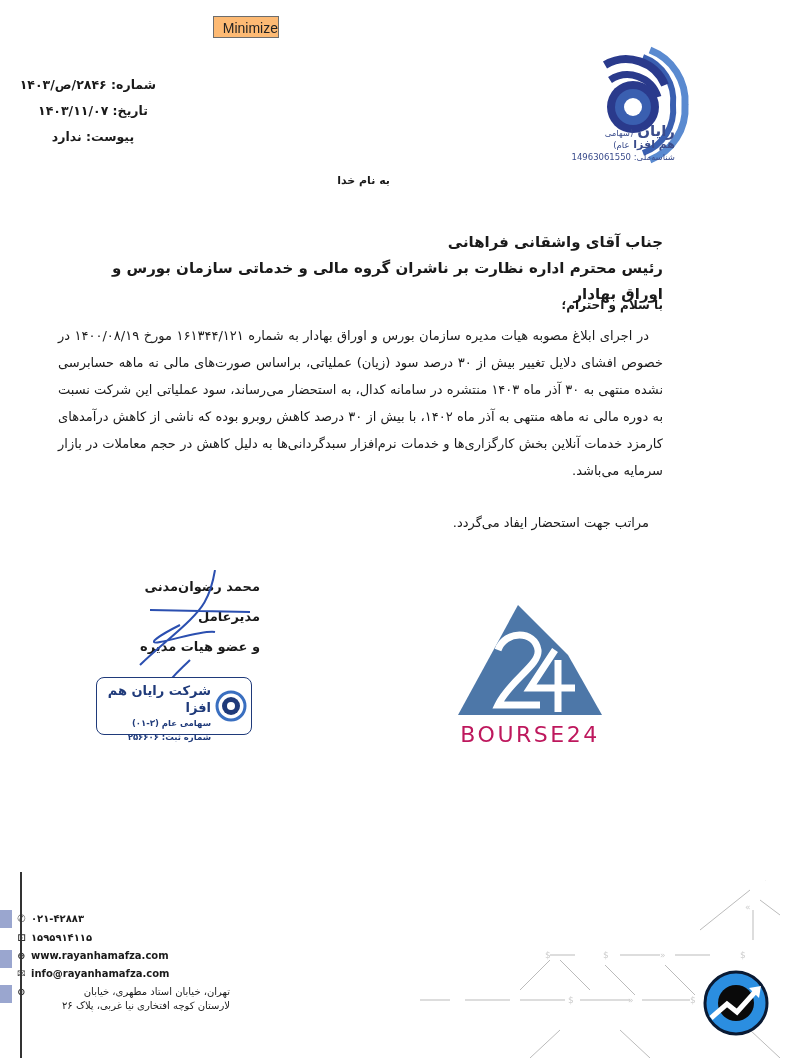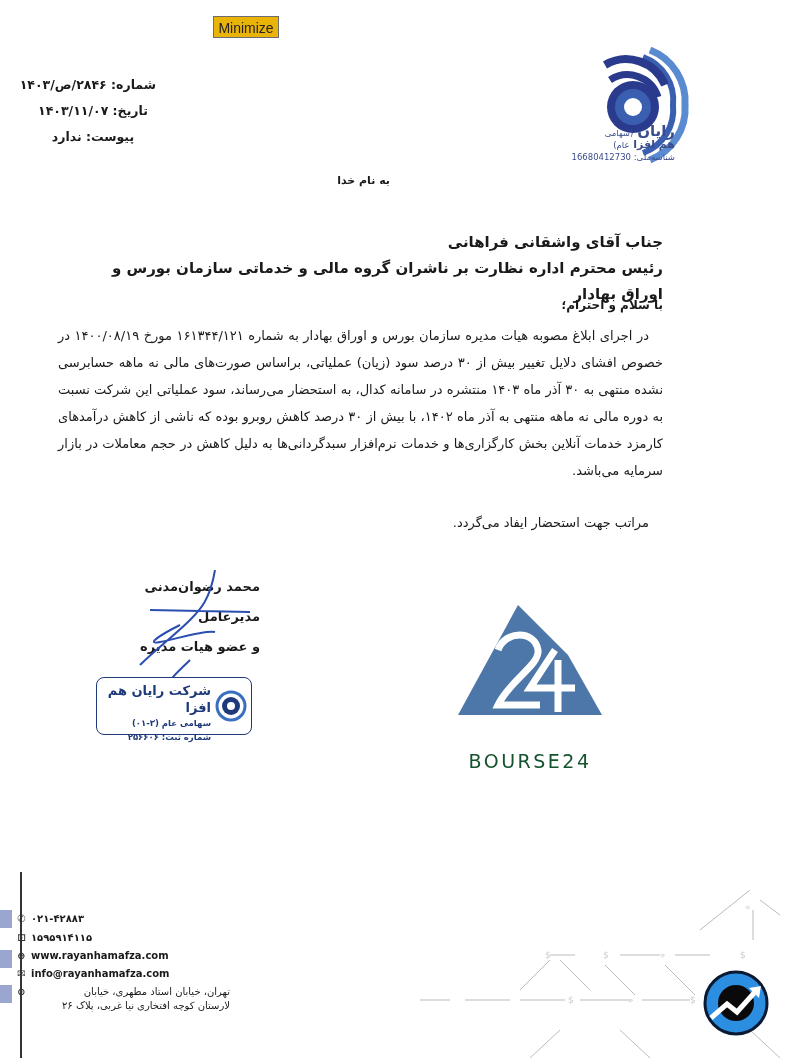--- a/index.html
+++ b/index.html
@@ -1,22 +1,22 @@
 <!DOCTYPE html>
 <html><head>
 <meta charset="utf-8">
 <style>
   html, body { margin:0; padding:0; }
   body { width:791px; height:1058px; background:#ffffff; position:relative; overflow:hidden;
          font-family:"DejaVu Sans", sans-serif; color:#1a1a1a; }
   .abs { position:absolute; }
   .rtl { direction:rtl; unicode-bidi:embed; }
 
-  .minimize-btn { left:213px; top:16px; width:66px; height:22px; background:#eab308; border:1px solid #6d6d6d;
-      font-family:"Liberation Sans", sans-serif; font-size:14px; color:#222; text-align:center; line-height:22px; box-sizing:border-box; cursor:pointer; }
+  .minimize-btn { left:213px; top:16px; width:66px; height:22px; background:#fdba74; border:1px solid #6d6d6d;
+      font-family:"Liberation Sans", sans-serif; font-size:14px; color:#222; text-align:right; line-height:22px; box-sizing:border-box; cursor:pointer; }
 
   .meta { left:30px; top:72px; width:126px; font-size:12.5px; font-weight:bold; text-align:center; }
   .meta div { height:26px; line-height:26px; white-space:nowrap; }
 
   .logo { left:555px; top:45px; width:135px; height:120px; }
   .logo-text { left:550px; top:125px; width:125px; font-size:11px; text-align:right; color:#3a4c8c; font-weight:bold; line-height:12px; }
   .logo-text .big { font-size:15px; }
   .logo-text .small { font-size:8.5px; font-weight:normal; }
 
   .basmala { left:320px; top:174px; width:70px; text-align:right; font-size:11px; font-weight:bold; }
@@ -34,21 +34,21 @@
   .sig { left:110px; top:572px; width:150px; text-align:right; font-weight:bold; font-size:13px; line-height:30px; }
   .sig-scribble { left:120px; top:570px; width:140px; height:120px; }
 
   .stamp { left:96px; top:677px; width:156px; height:58px; border:1.5px solid #1f3a7a; border-radius:8px; background:#fff; box-sizing:border-box; }
   .stamp-text { position:absolute; right:40px; top:4px; width:110px; text-align:right; color:#1f3a7a; font-weight:bold; }
   .stamp-text .s1 { font-size:13px; line-height:17px; }
   .stamp-text .s2, .stamp-text .s3 { font-size:8.5px; line-height:14px; }
   .stamp-logo { position:absolute; right:4px; top:8px; width:34px; height:40px; }
 
   .bourse { left:450px; top:600px; width:160px; height:150px; }
-  .bourse-word { left:455px; top:722px; width:150px; text-align:center; font-family:"DejaVu Sans", sans-serif; font-size:19px; letter-spacing:2.5px; color:#14532d;margin-top:28px; }
+  .bourse-word { left:455px; top:722px; width:150px; text-align:center; font-family:"DejaVu Sans", sans-serif; font-size:22px; letter-spacing:2.5px; color:#be185d; }
 
   .footer-line { left:20px; top:872px; width:1.5px; height:186px; background:#333; }
   .side-tab { left:0; width:12px; height:18px; background:#9aa6cf; }
   .contact { left:16px; font-size:10px; font-weight:bold; white-space:nowrap; display:flex; align-items:center; }
   .contact .ic { width:11px; height:11px; display:inline-block; margin-right:4px; color:#333; font-size:10px; line-height:11px; text-align:center; }
   .address { left:30px; top:985px; width:200px; font-size:10px; text-align:right; line-height:14px; }
 
   .network { left:420px; top:880px; width:371px; height:178px; }
   .badge { left:703px; top:970px; width:66px; height:66px; }
 </style>
@@ -68,21 +68,21 @@
   <path d="M88 12 A46 46 0 0 1 118 60 A46 46 0 0 1 88 108" fill="none" stroke="#3a5fb0" stroke-width="6"></path>
   <path d="M50 20 A42 42 0 0 1 110 40" fill="none" stroke="#2a3a8c" stroke-width="8"></path>
   <path d="M55 35 A32 32 0 0 1 103 52" fill="none" stroke="#2a3a8c" stroke-width="7"></path>
   <circle cx="78" cy="62" r="26" fill="#2a3a8c"></circle>
   <circle cx="78" cy="62" r="18" fill="#3a5fb0"></circle>
   <circle cx="78" cy="62" r="9" fill="#ffffff"></circle>
 </svg>
 <div class="abs logo-text rtl">
   <div><span class="big">رایان</span> <span class="small">(سهامی</span></div>
   <div><span>هم افزا</span> <span class="small">عام)</span></div>
-  <div class="small">شناسه‌ملی: 16680412730</div>
+  <div class="small">شناسه‌ملی: 14963061550</div>
 </div>
 
 <div class="abs basmala rtl">به نام خدا</div>
 
 <div class="abs addressee rtl">
   <div class="l1">جناب آقای واشقانی فراهانی</div>
   <div class="l2">رئیس محترم اداره نظارت بر ناشران گروه مالی و خدماتی سازمان بورس و اوراق بهادار</div>
 </div>
 
 <div class="abs greeting rtl">با سلام و احترام؛</div>

